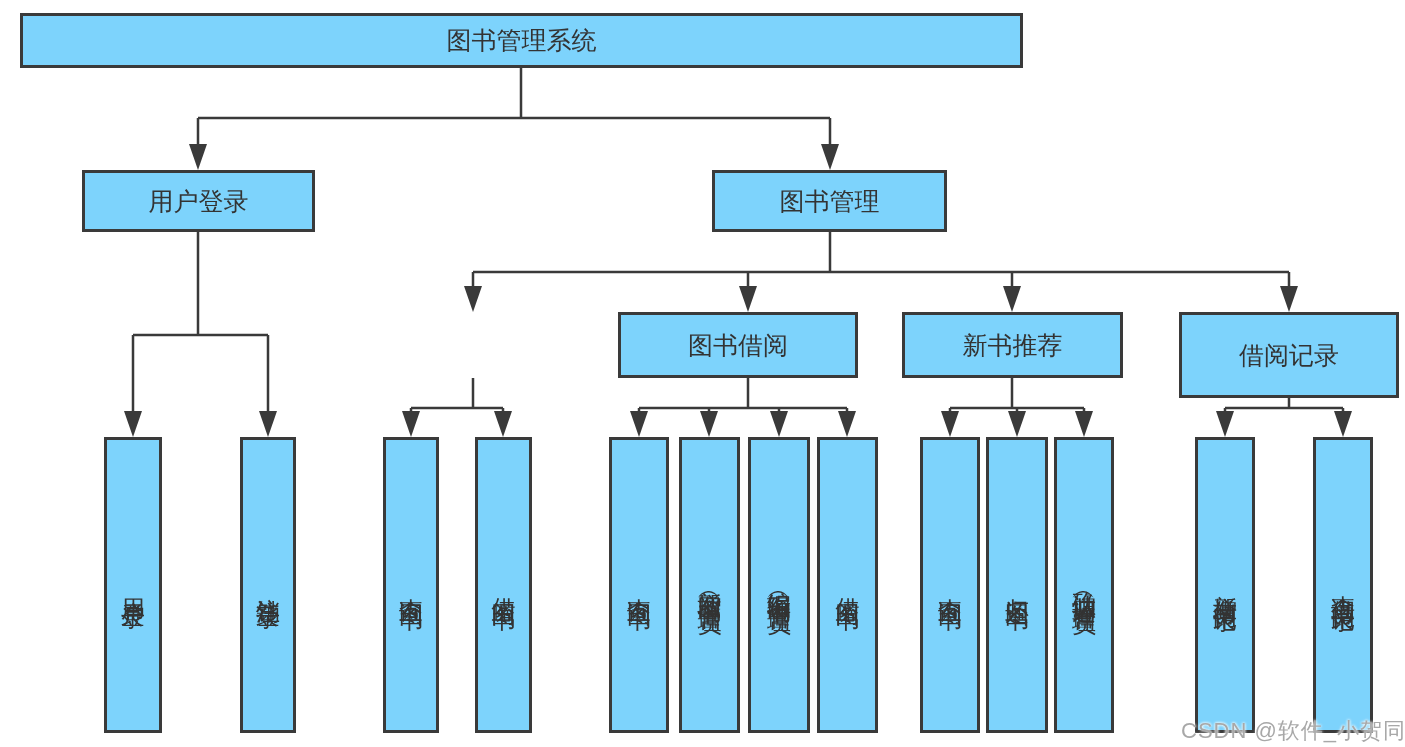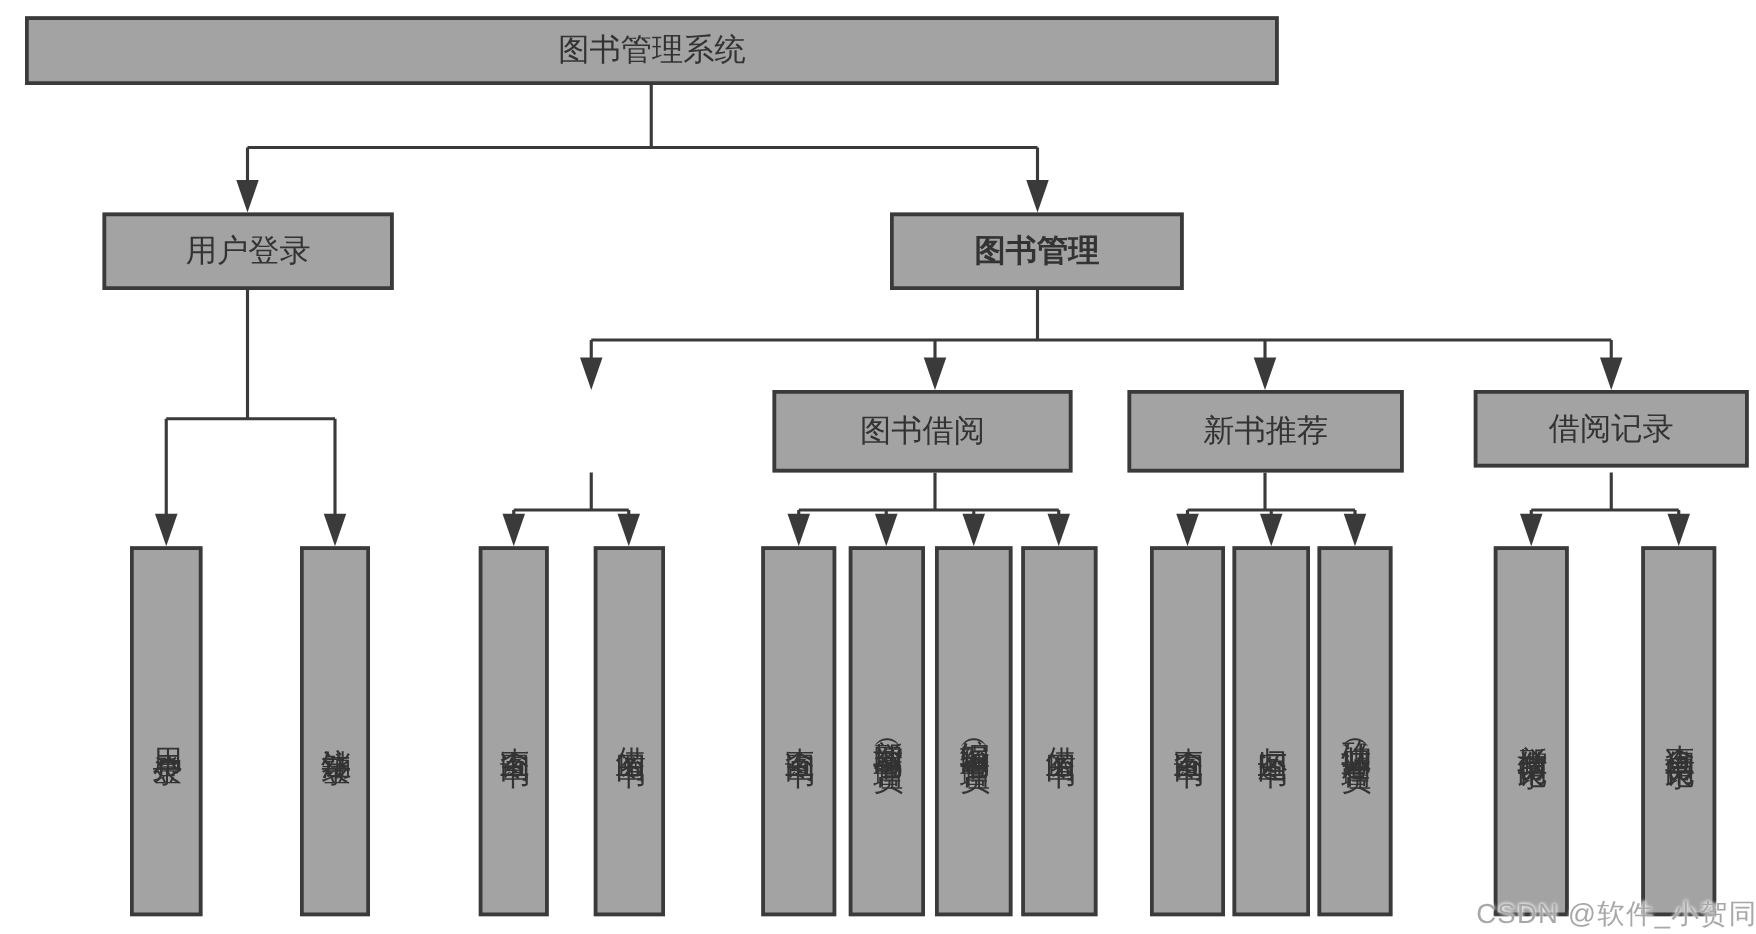--- a/index.html
+++ b/index.html
@@ -16,21 +16,21 @@
 
   .connectors {
     position: absolute;
     left: 0; top: 0;
     width: 1405px; height: 747px;
   }
 
   .box {
     position: absolute;
     border: 3px solid #3a3a3a;
-    background: #a3a3a3;
+    background: #7dd3fc;
     display: flex;
     align-items: center;
     justify-content: center;
     color: #333333;
     font-size: 25px;
     line-height: 1;
     white-space: nowrap;
   }
 
   .leaf {
@@ -102,31 +102,31 @@
     </g>
   </svg>
 
   <div class="box" style="left:20px; top:13px; width:1003px; height:55px;">
     <span>图书管理系统</span>
   </div>
 
   <div class="box" style="left:82px; top:170px; width:233px; height:62px;">
     <span>用户登录</span>
   </div>
-  <div class="box" style="left:712px; top:170px; width:235px; height:62px;font-weight:bold;">
+  <div class="box" style="left:712px; top:170px; width:235px; height:62px;">
     <span>图书管理</span>
   </div>
 
   <div class="box" style="left:618px; top:312px; width:240px; height:66px;">
     <span>图书借阅</span>
   </div>
   <div class="box" style="left:902px; top:312px; width:221px; height:66px;">
     <span>新书推荐</span>
   </div>
-  <div class="box" style="left:1179px; top:312px; width:220px; height:62px;">
+  <div class="box" style="left:1179px; top:312px; width:220px; height:86px;">
     <span>借阅记录</span>
   </div>
 
   <div class="box leaf" style="left:104px; top:437px; width:58px; height:296px;">
     <span class="vtext">用户登录</span>
   </div>
   <div class="box leaf" style="left:240px; top:437px; width:56px; height:296px;">
     <span class="vtext">注销登录</span>
   </div>
 

